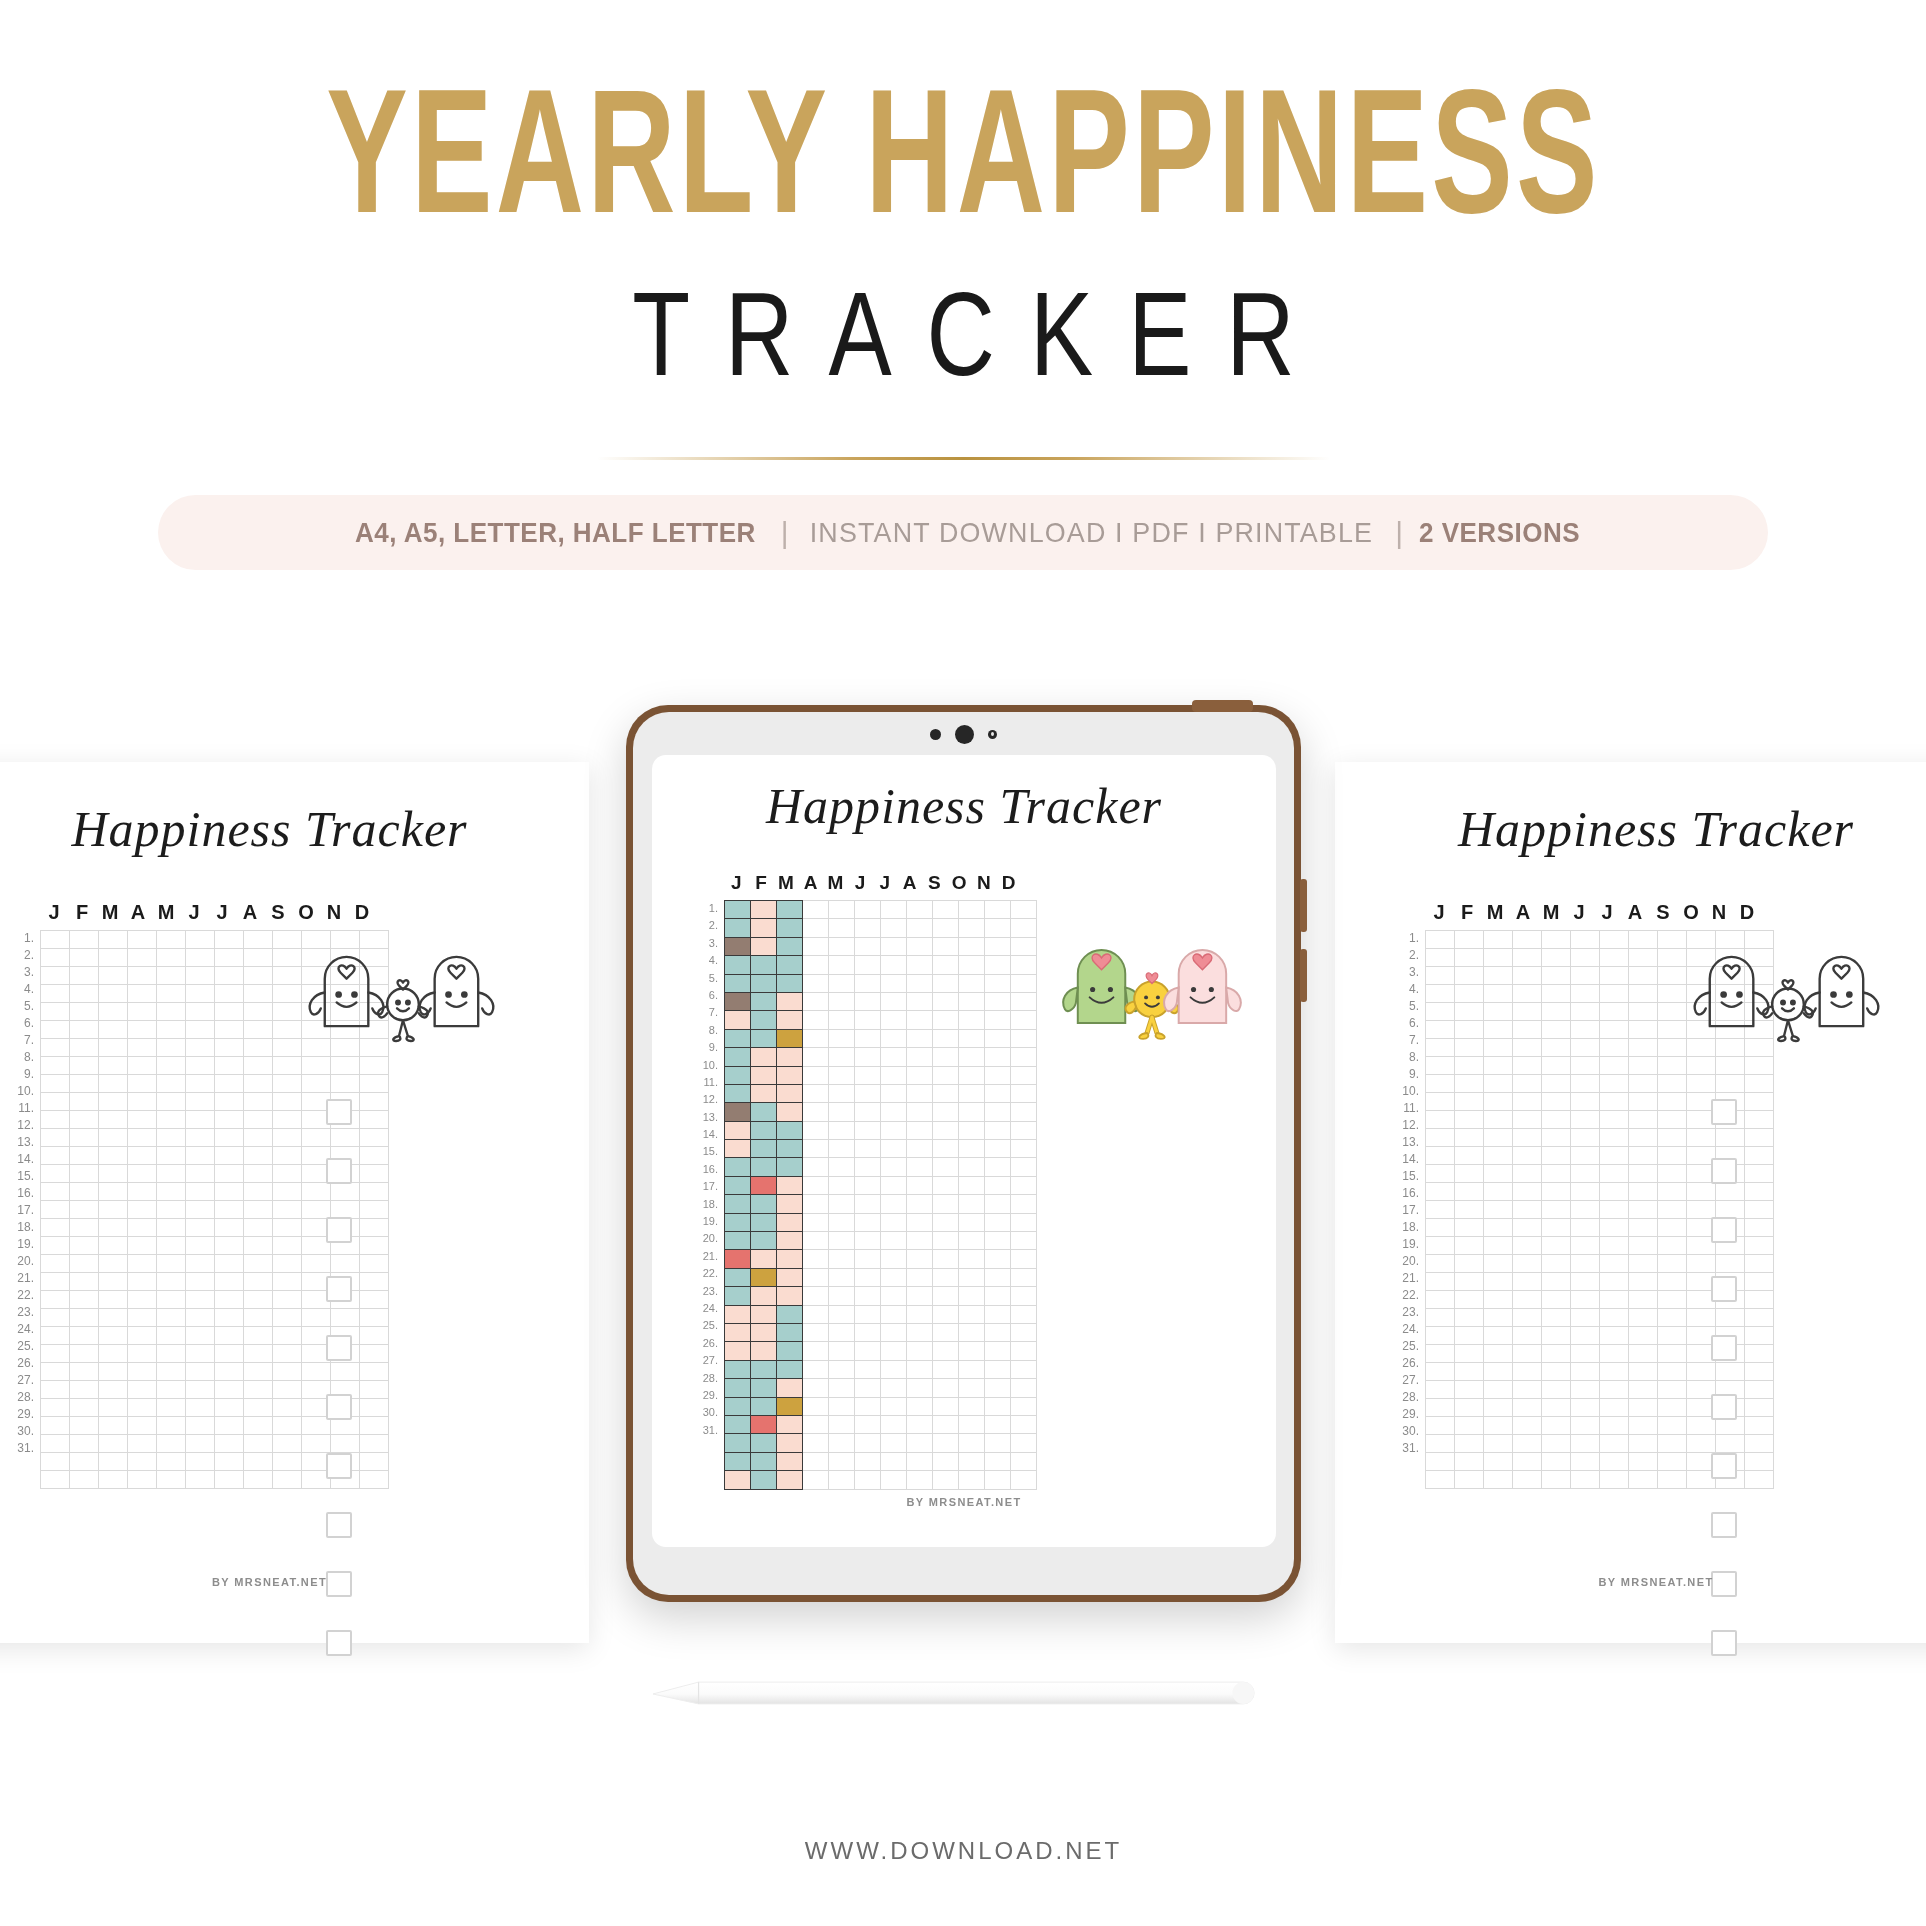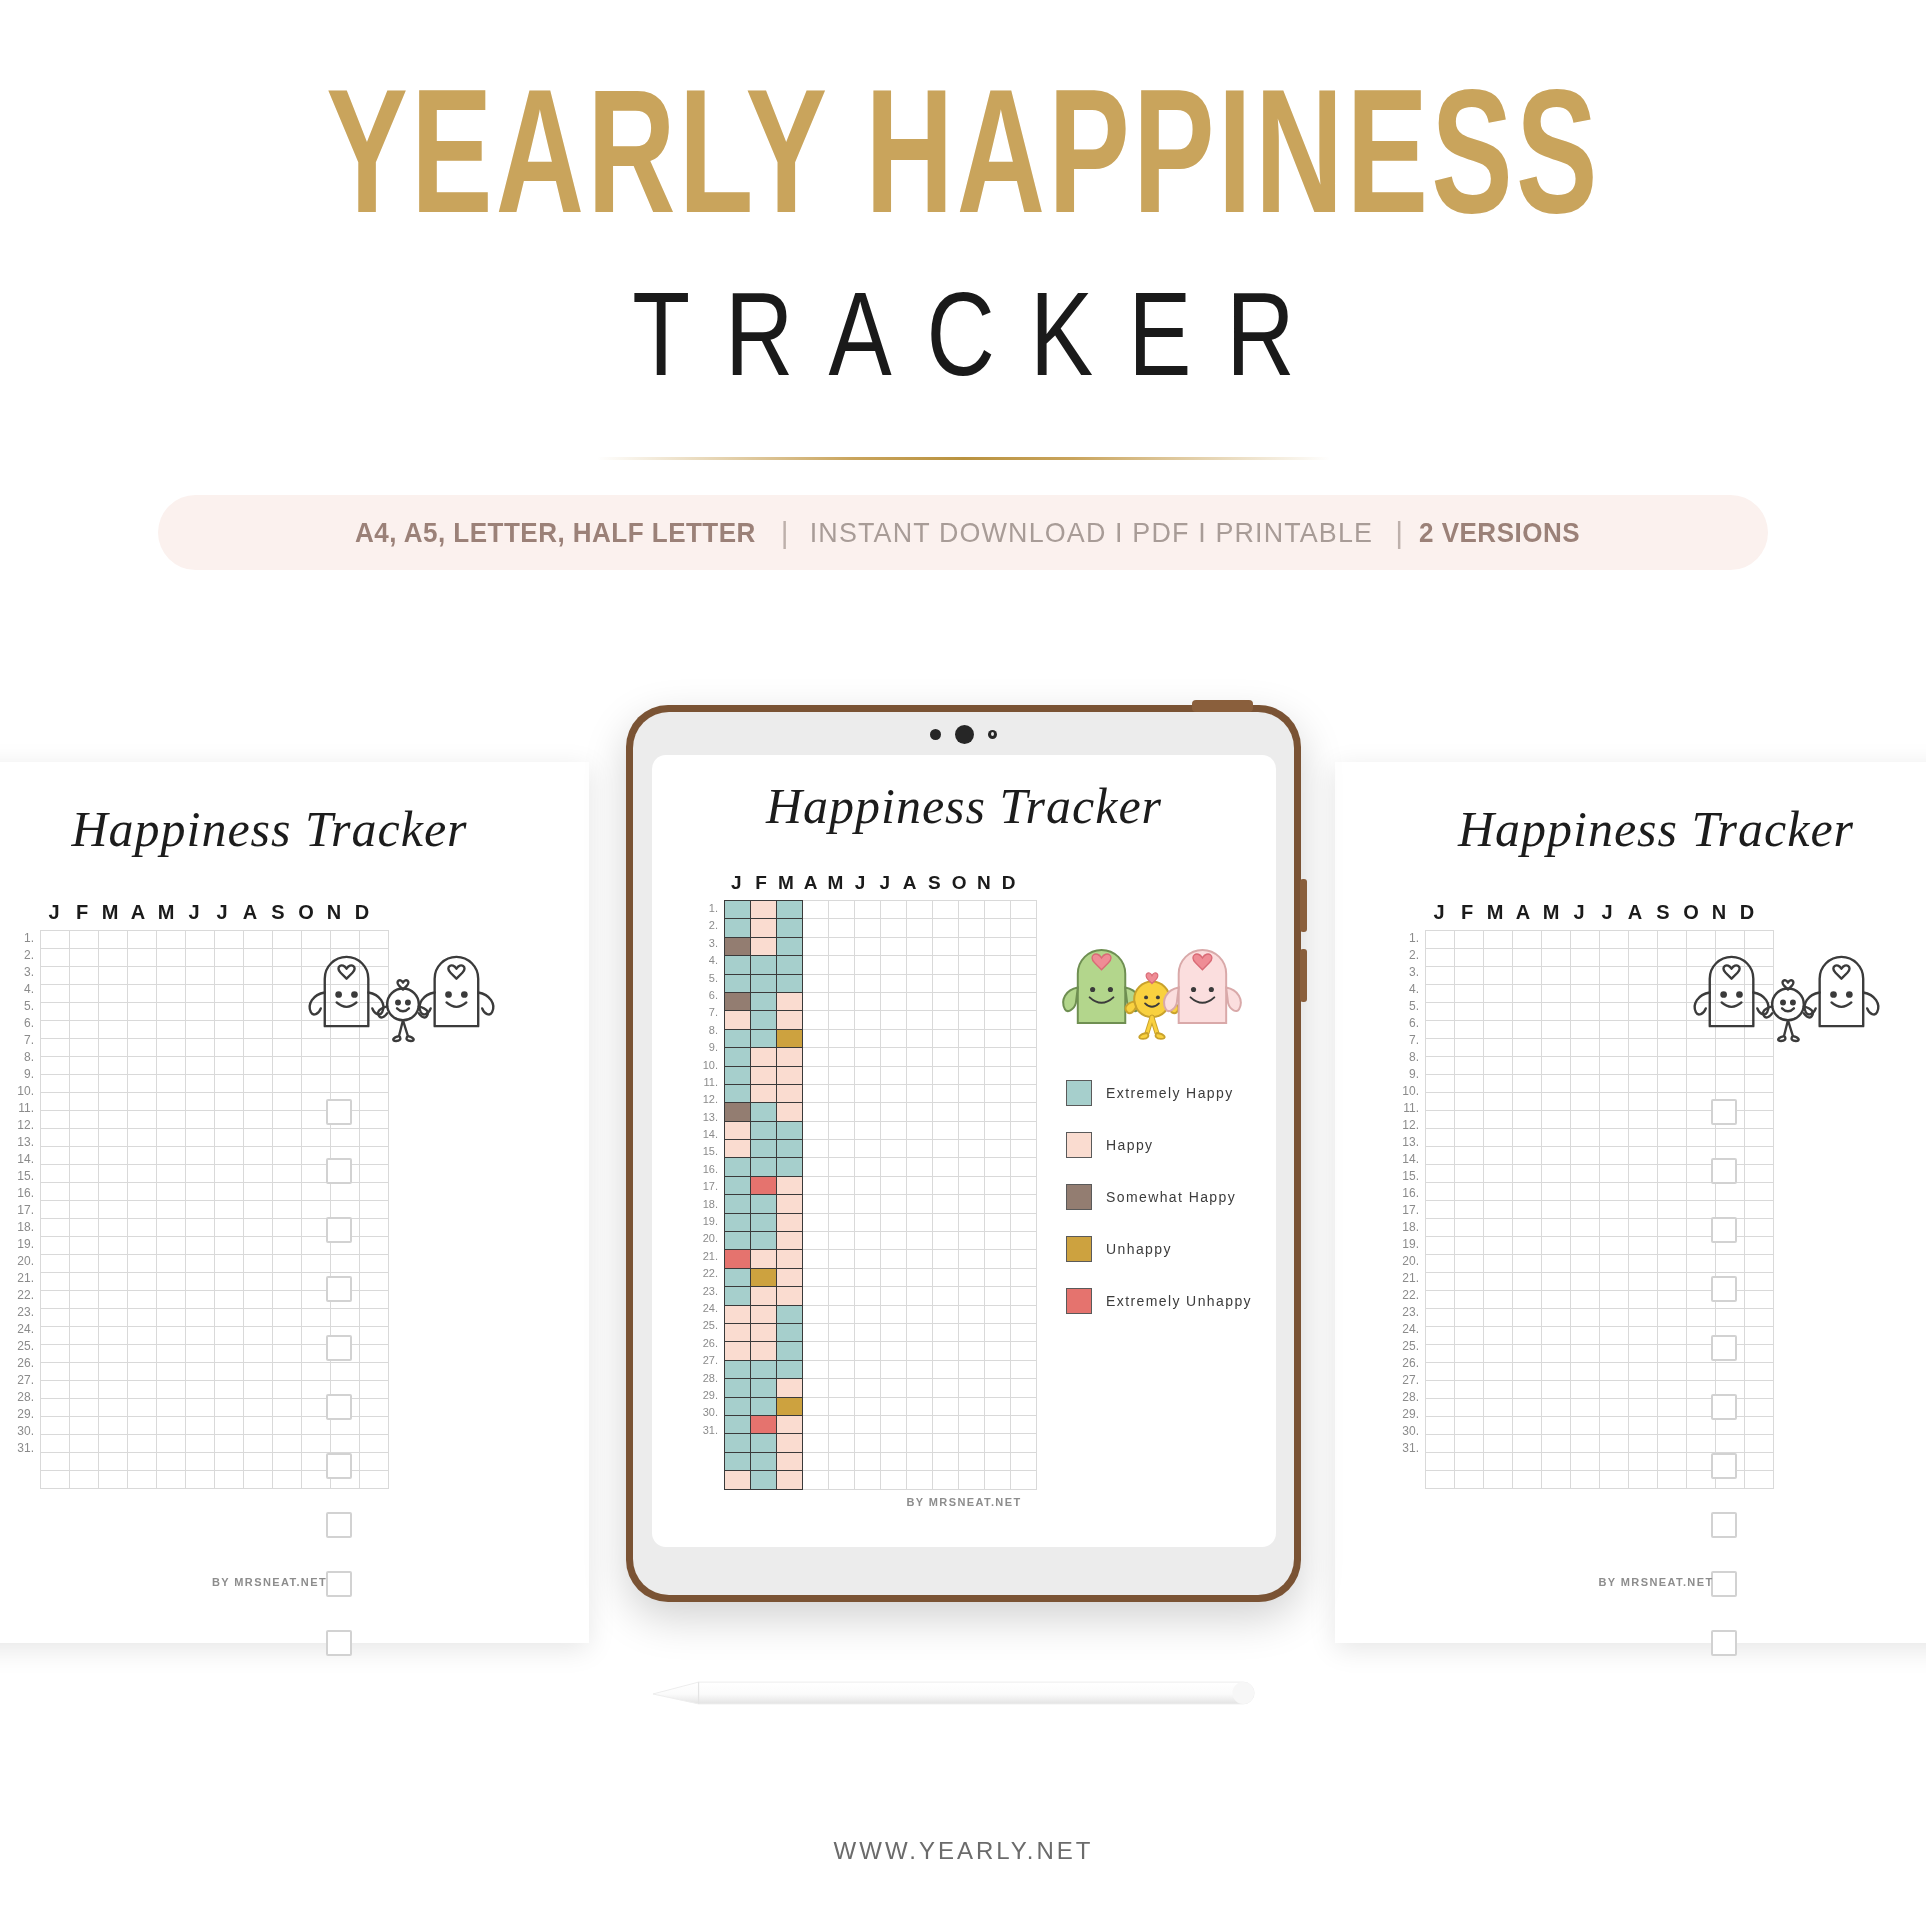--- a/index.html
+++ b/index.html
@@ -1770,56 +1770,34 @@
           <path d="M122 60 C110 62, 104 73, 109 82 C111 86, 118 83, 120 76 Z" fill="#fbdede" stroke="#d9a9a9" stroke-width="2"></path>
           <path d="M170 60 C182 62, 188 73, 183 82 C181 86, 174 83, 172 76 Z" fill="#fbdede" stroke="#d9a9a9" stroke-width="2"></path>
           <circle cx="137" cy="62" r="2.6" fill="#3b3b3b"></circle>
           <circle cx="155" cy="62" r="2.6" fill="#3b3b3b"></circle>
           <path d="M134 70 q12 11 24 0" fill="none" stroke="#3b3b3b" stroke-width="2" stroke-linecap="round"></path>
           <path d="M146 30 c-5 -8, -14 -2, -7 5 l7 7 l7 -7 c7 -7, -2 -13, -7 -5 Z" fill="#ef8c95" stroke="#d96b76" stroke-width="1.4"></path>
         </g>
       </svg>
     </div>
 
-    <div id="legend-tab" style="position:absolute;left:414px;top:325px;">
-        <div class="legend-row">
-          <div class="legend-sw" style="background: rgb(166, 207, 204);"></div>
-          <div class="legend-lb">Extremely Happy</div>
-        </div>
-        <div class="legend-row">
-          <div class="legend-sw" style="background: rgb(250, 220, 208);"></div>
-          <div class="legend-lb">Happy</div>
-        </div>
-        <div class="legend-row">
-          <div class="legend-sw" style="background: rgb(147, 125, 113);"></div>
-          <div class="legend-lb">Somewhat Happy</div>
-        </div>
-        <div class="legend-row">
-          <div class="legend-sw" style="background: rgb(205, 162, 63);"></div>
-          <div class="legend-lb">Unhappy</div>
-        </div>
-        <div class="legend-row">
-          <div class="legend-sw" style="background: rgb(229, 115, 110);"></div>
-          <div class="legend-lb">Extremely Unhappy</div>
-        </div>
-      </div>
 
     <div class="by-line" style="position:absolute;left:0;top:741px;width:624px;">BY MRSNEAT.NET</div>
   </div>
 </div>
 
 <div class="stylus">
   <svg width="614" height="36" viewBox="0 0 620 36">
     <defs>
       <linearGradient id="pg" x1="0" y1="0" x2="0" y2="1">
         <stop offset="0%" stop-color="#ffffff"></stop>
         <stop offset="55%" stop-color="#fbfbfb"></stop>
         <stop offset="100%" stop-color="#e3e3e3"></stop>
       </linearGradient>
     </defs>
     <path d="M0 19 L46 7 L596 7 a11 11 0 0 1 0 22 L46 29 Z" fill="url(#pg)" stroke="#ededed" stroke-width="1"></path>
     <path d="M46 7 L46 29" stroke="#e4e4e4" stroke-width="1.2"></path>
     <ellipse cx="596" cy="18" rx="11" ry="11" fill="#f7f7f7"></ellipse>
   </svg>
 </div>
 
-<div style="position:absolute;left:0;top:1837px;width:1927px;text-align:center;font-size:24px;letter-spacing:3px;color:#6b6b6b;font-weight:300;">WWW.YEARLY.NET</div>
+<div style="position:absolute;left:0;top:1837px;width:1927px;text-align:center;font-size:24px;letter-spacing:3px;color:#6b6b6b;font-weight:300;">WWW.DOWNLOAD.NET</div>
 
 
 </body></html>

